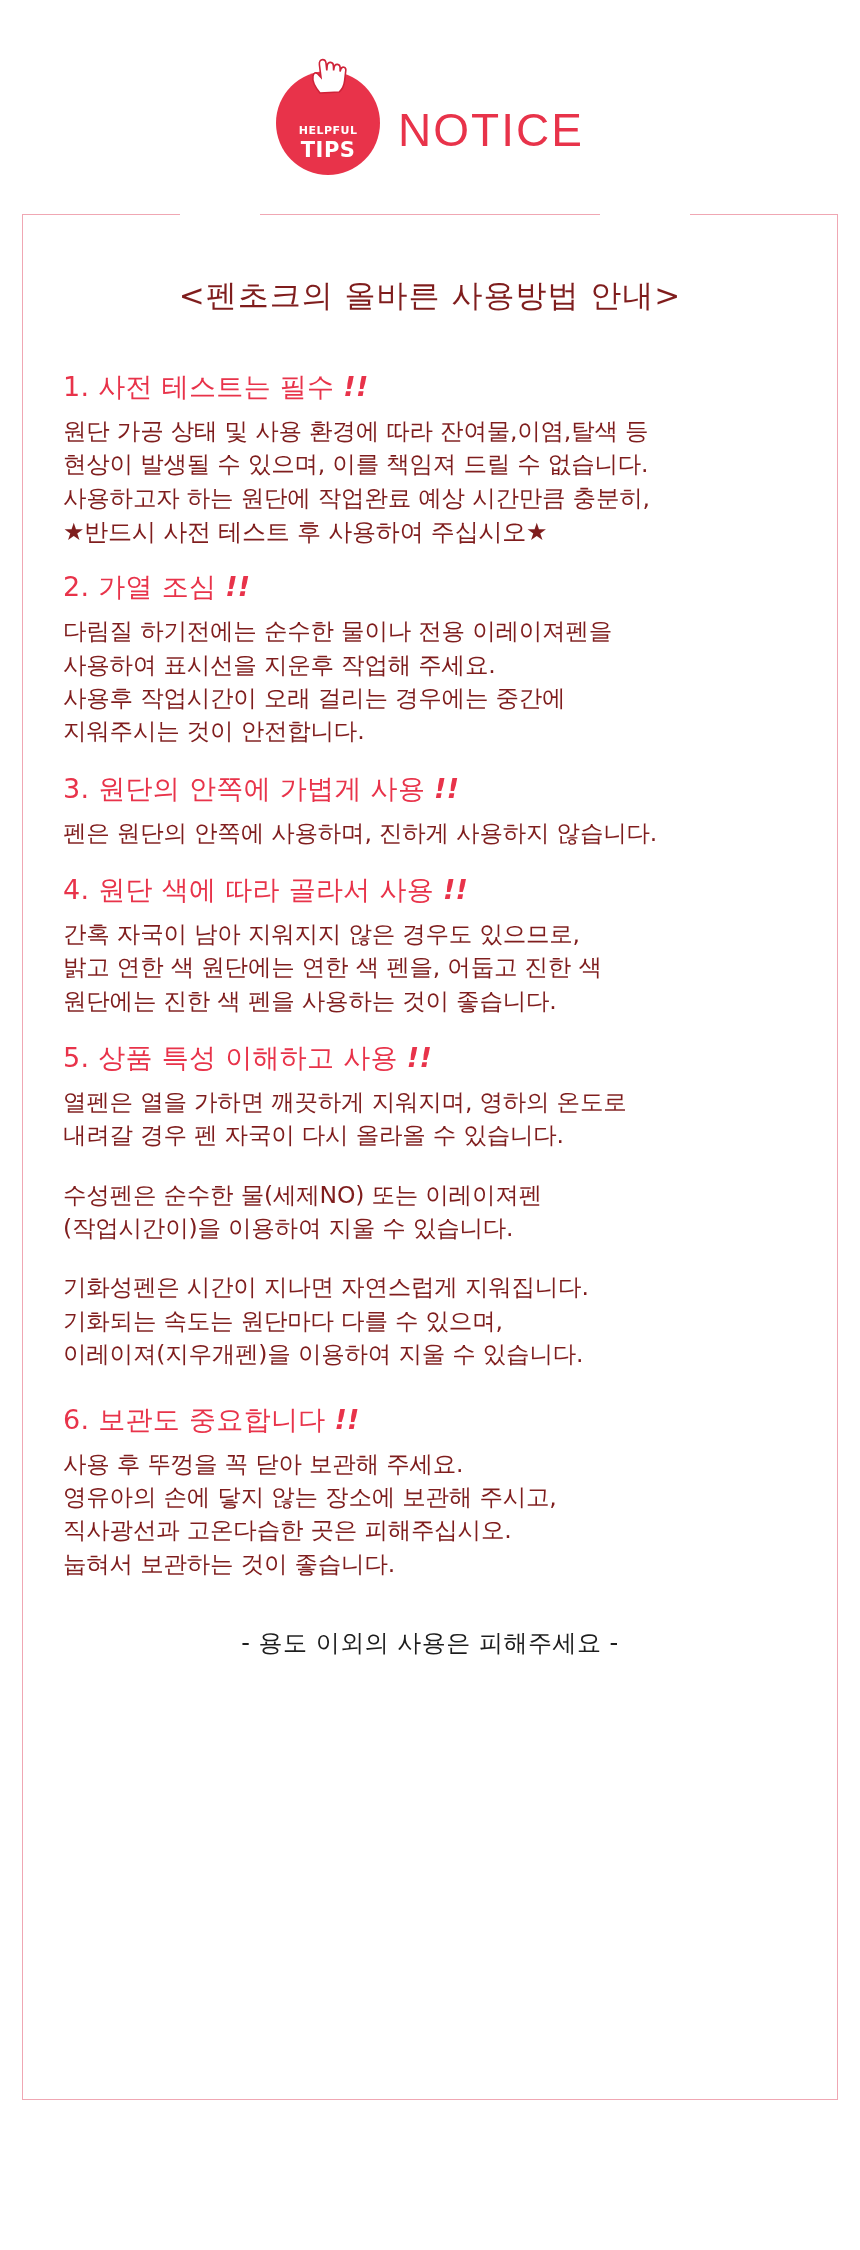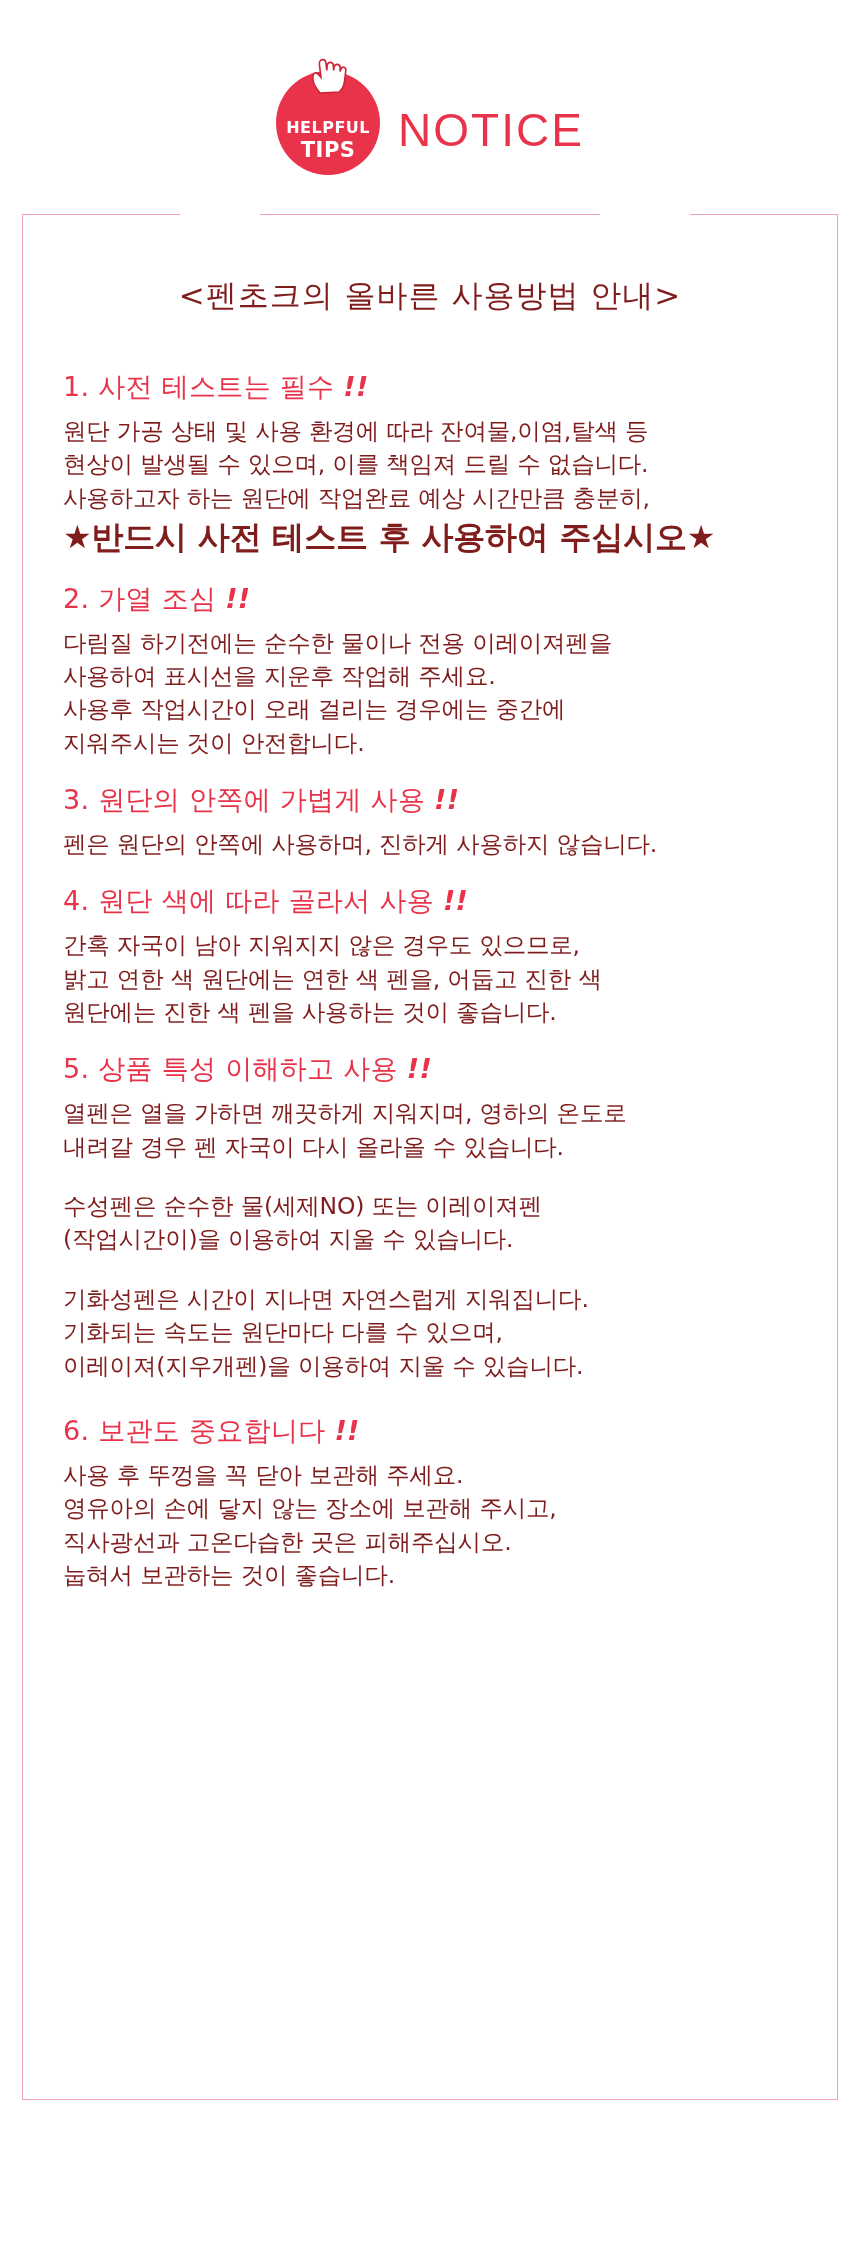--- a/index.html
+++ b/index.html
@@ -52,21 +52,21 @@
   .badge .hand {
     position: absolute;
     top: -22px;
     left: 50%;
     transform: translateX(-50%);
     width: 52px;
     height: 52px;
   }
   .badge .line1 {
     color: #ffffff;
-    font-size: 16px;
+    font-size: 11px;
     font-weight: bold;
     letter-spacing: 0.5px;
     line-height: 1;
     margin-bottom: 4px;
   }
   .badge .line2 {
     color: #ffffff;
     font-size: 21px;
     font-weight: bold;
     letter-spacing: 0.5px;
@@ -135,22 +135,21 @@
     margin: 0;
     font-size: 23.5px;
     line-height: 1.42;
     color: #7f1d1d;
     letter-spacing: -0.2px;
   }
   .section p.gap {
     margin-top: 26px;
   }
   .section p.star {
-    font-size: 32px;
-    font-weight: bold;
+    font-size: 24px;
   }
 
   .sec-1 { margin-bottom: 20px; }
   .sec-2 { margin-bottom: 22px; }
   .sec-3 { margin-bottom: 22px; }
   .sec-4 { margin-bottom: 22px; }
   .sec-5 { margin-bottom: 30px; }
   .sec-6 { margin-bottom: 24px; }
 
   .footer-note {
@@ -242,20 +241,21 @@
         <h3>
           <span>6. 보관도 중요합니다</span>
           <span class="bangs">!!</span>
         </h3>
         <p>사용 후 뚜껑을 꼭 닫아 보관해 주세요.</p>
         <p>영유아의 손에 닿지 않는 장소에 보관해 주시고,</p>
         <p>직사광선과 고온다습한 곳은 피해주십시오.</p>
         <p>눕혀서 보관하는 것이 좋습니다.</p>
       </div>
 
+      <div class="footer-note">-  용도 이외의 사용은 피해주세요  -</div>
 
     </div>
   </div>
 
   <div class="frame-gap left"></div>
   <div class="frame-gap right"></div>
 
 </div>
 
 </body></html>

